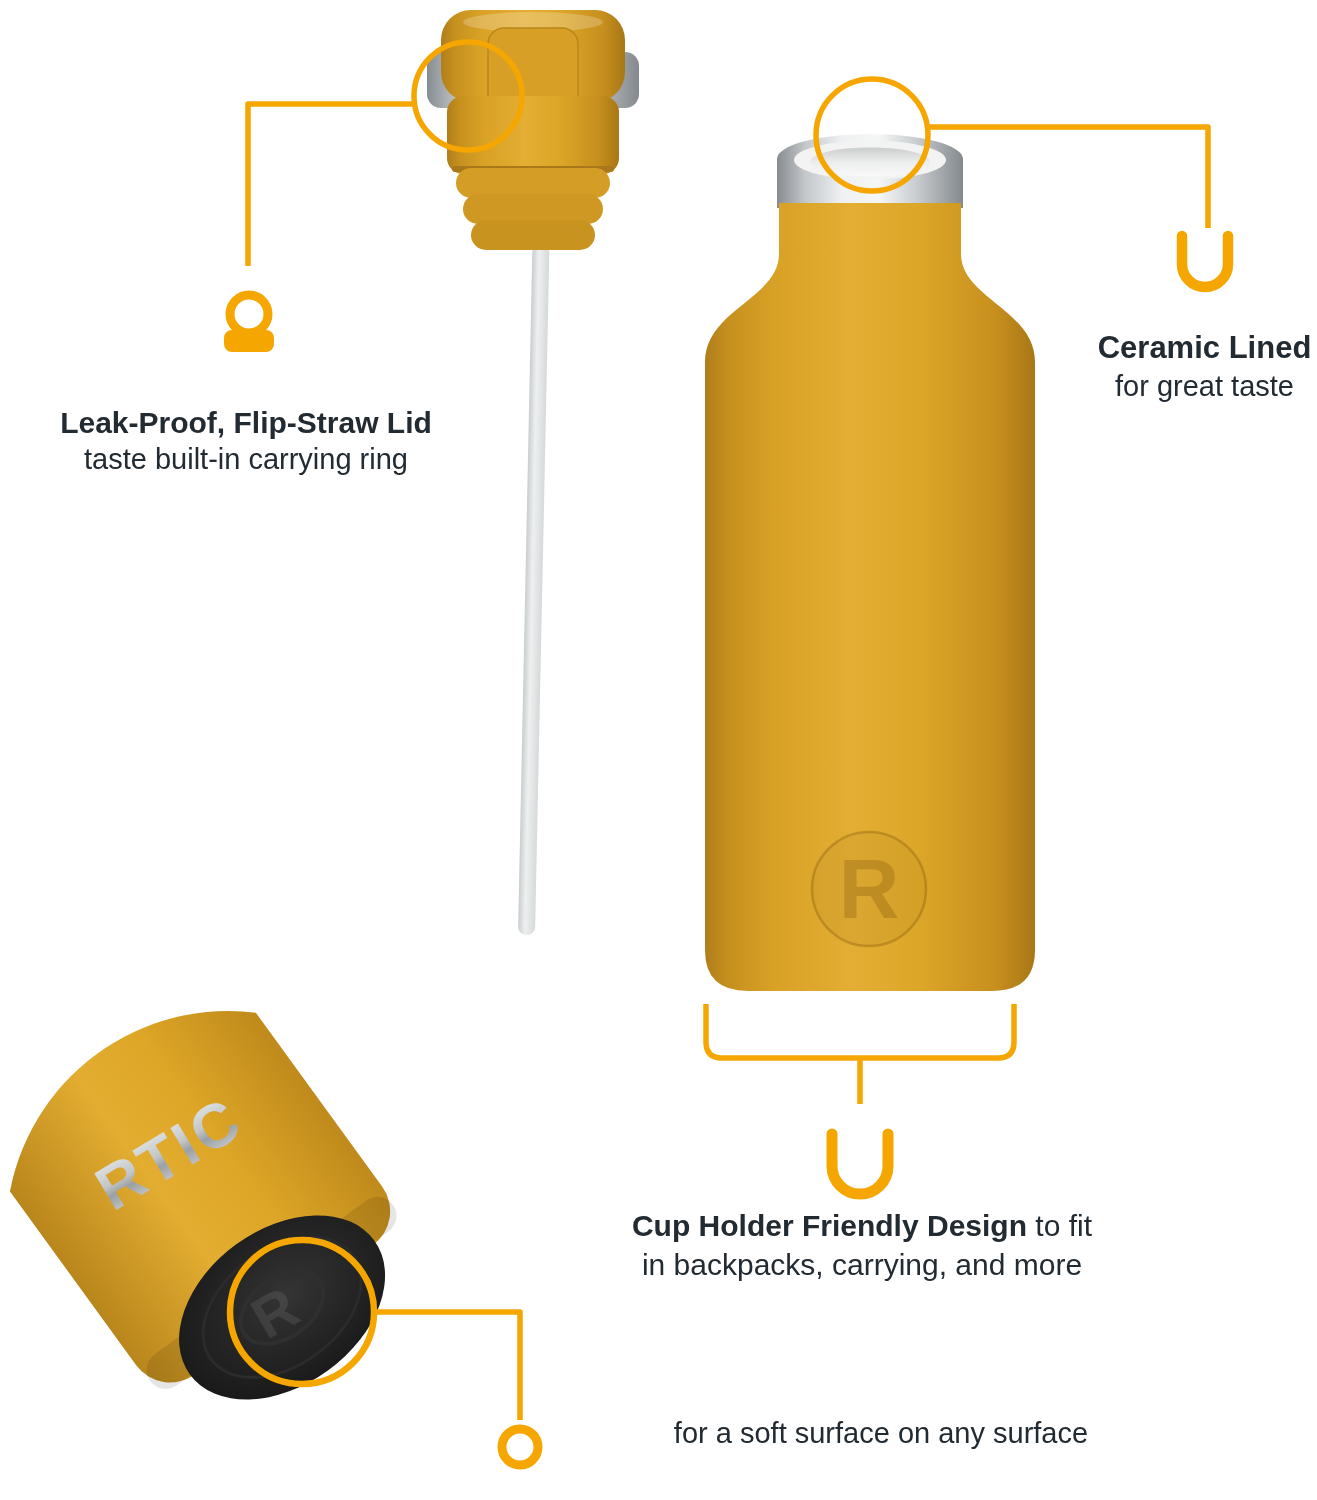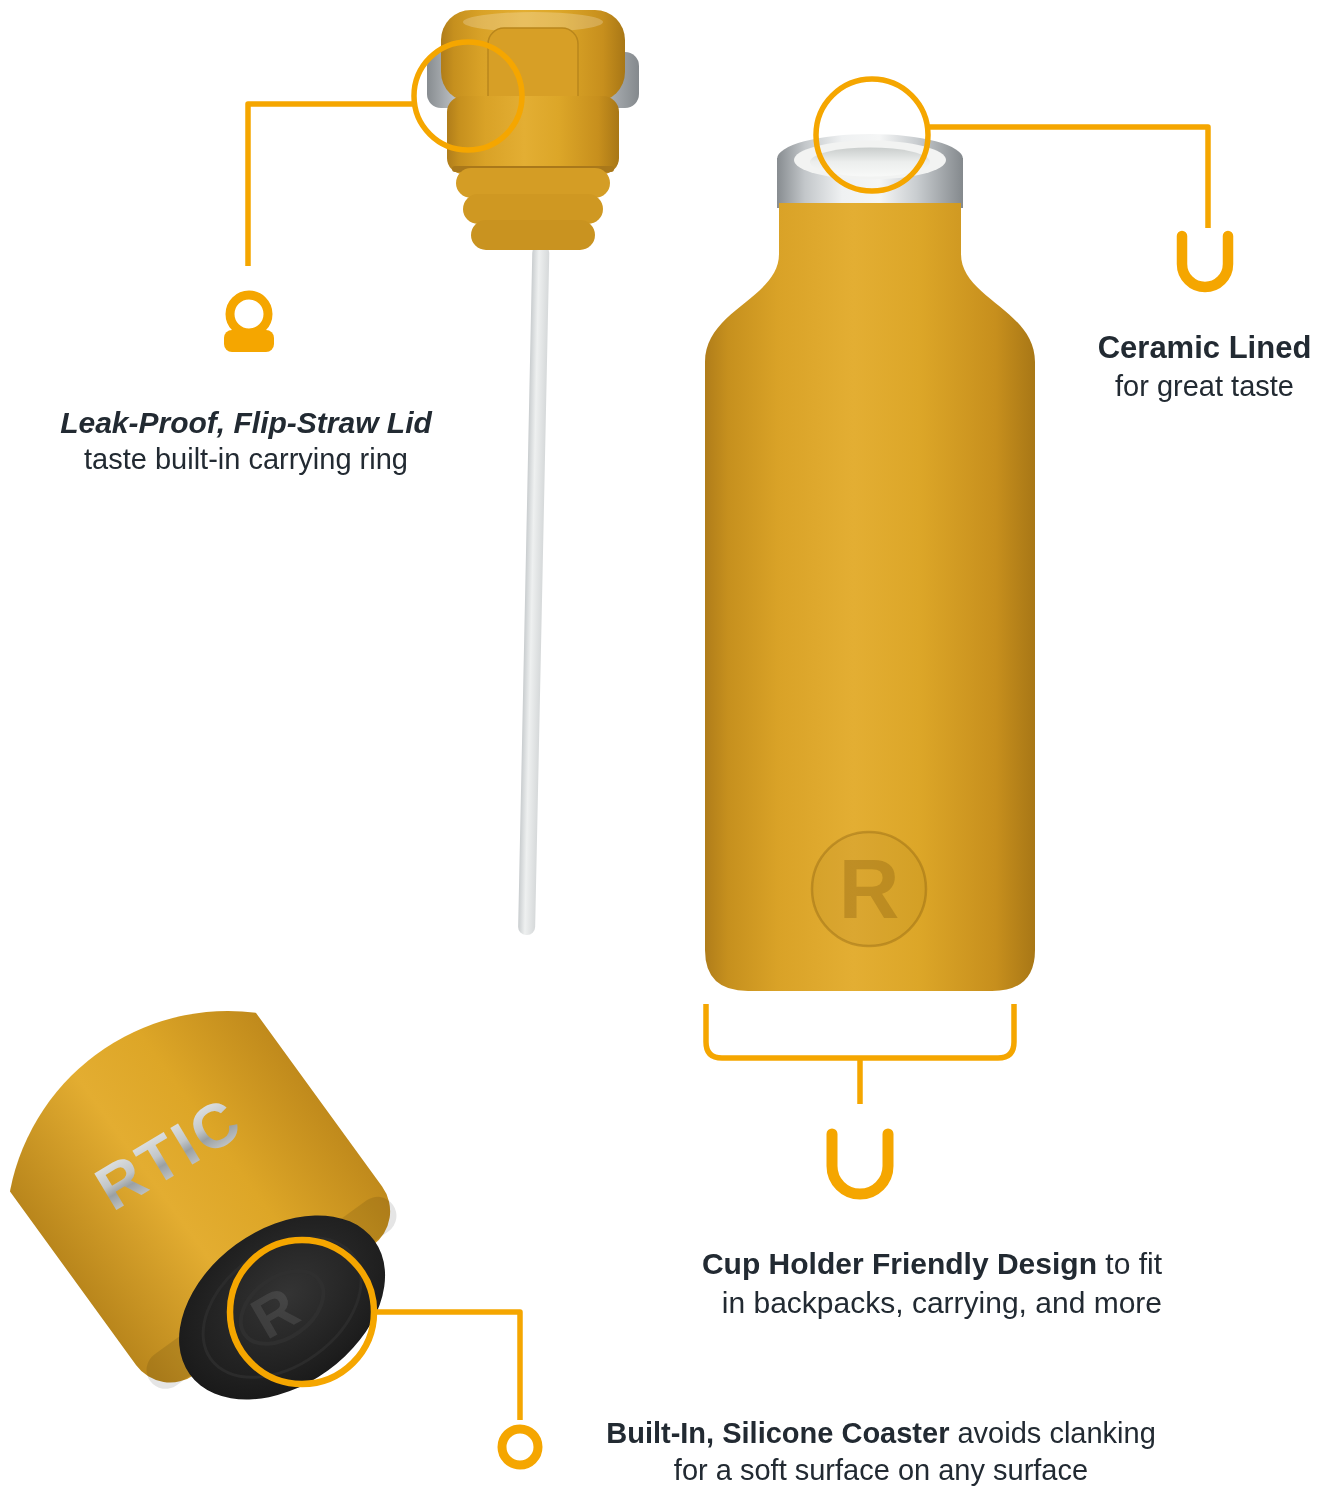--- a/index.html
+++ b/index.html
@@ -10,26 +10,26 @@
     position:relative; overflow:hidden;
   }
   .canvas { position:absolute; left:0; top:0; width:1317px; height:1500px; background:#ffffff; }
   svg.scene { position:absolute; left:0; top:0; }
 
   .label { position:absolute; text-align:center; color:#222A32; }
   .label .title { font-weight:bold; }
   .label .b { font-weight:bold; }
 
   .lid-label { left:20px; top:404px; width:452px; font-size:29px; line-height:37px; }
-  .lid-label .title { font-size:30px;font-style:italic; }
+  .lid-label .title { font-size:30px; }
 
   .ceramic-label { left:1047px; top:329px; width:315px; font-size:29px; line-height:38px; }
   .ceramic-label .title { font-size:31px; }
 
-  .cupholder-label { left:562px; top:1244px; width:600px; font-size:30px; line-height:39px;text-align:right; }
+  .cupholder-label { left:562px; top:1206px; width:600px; font-size:30px; line-height:39px; }
 
   .coaster-label { left:556px; top:1415px; width:650px; font-size:29px; line-height:37px; }
 </style>
 </head>
 <body>
 
 <div class="canvas">
 
   <svg class="scene" width="1317" height="1500" viewBox="0 0 1317 1500" xmlns="http://www.w3.org/2000/svg">
     <defs>
@@ -155,17 +155,16 @@
     <div class="title">Ceramic Lined</div>
     <div>for great taste</div>
   </div>
 
   <div class="label cupholder-label">
     <div><span class="b">Cup Holder Friendly Design</span><span> to fit</span></div>
     <div>in backpacks, carrying, and more</div>
   </div>
 
   <div class="label coaster-label">
-    <div><span class="b">Built-In, Silicone Coaster</span><span> avoids clanking</span></div>
     <div>for a soft surface on any surface</div>
   </div>
 
 </div>
 
 </body></html>

